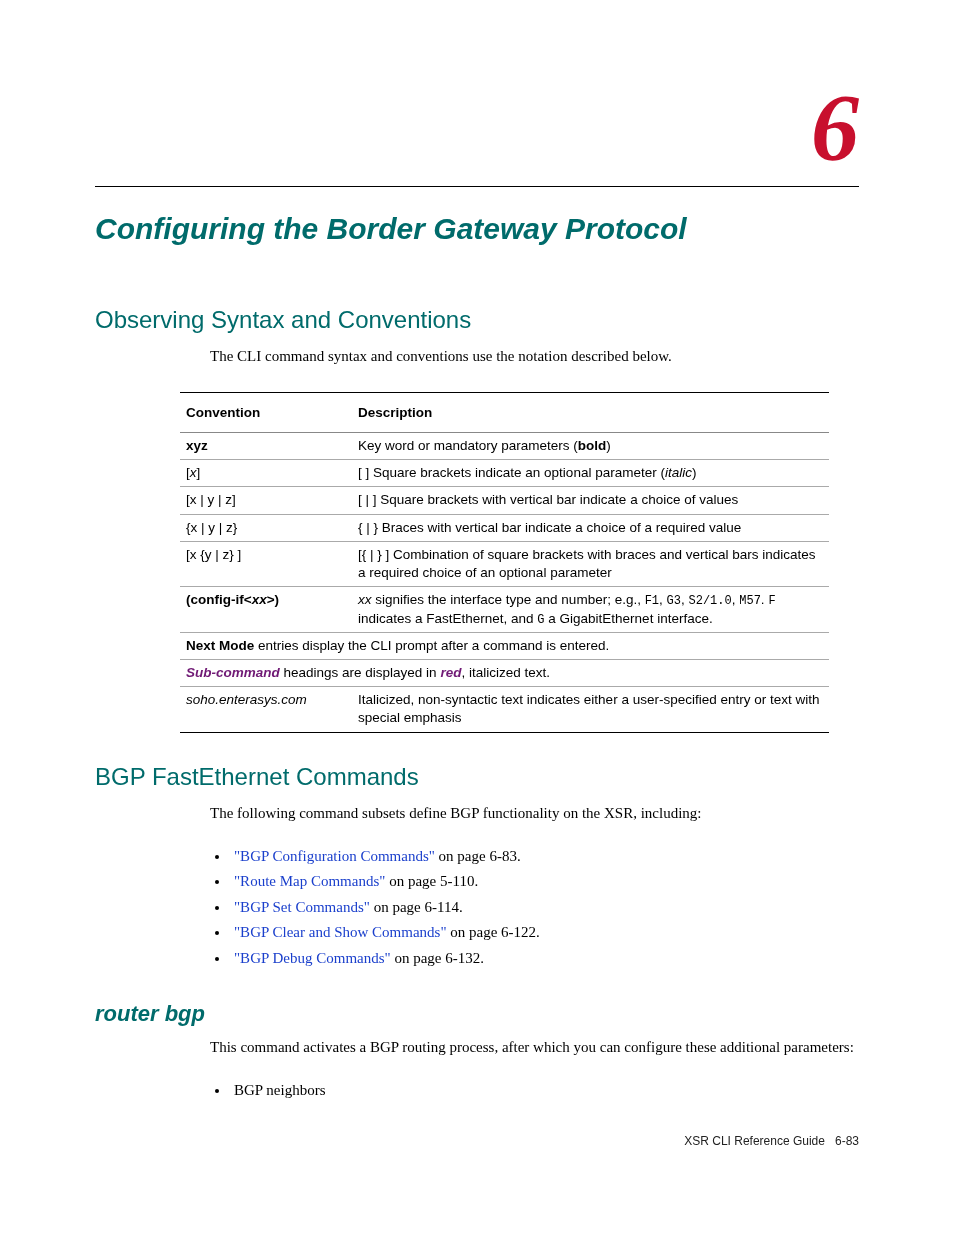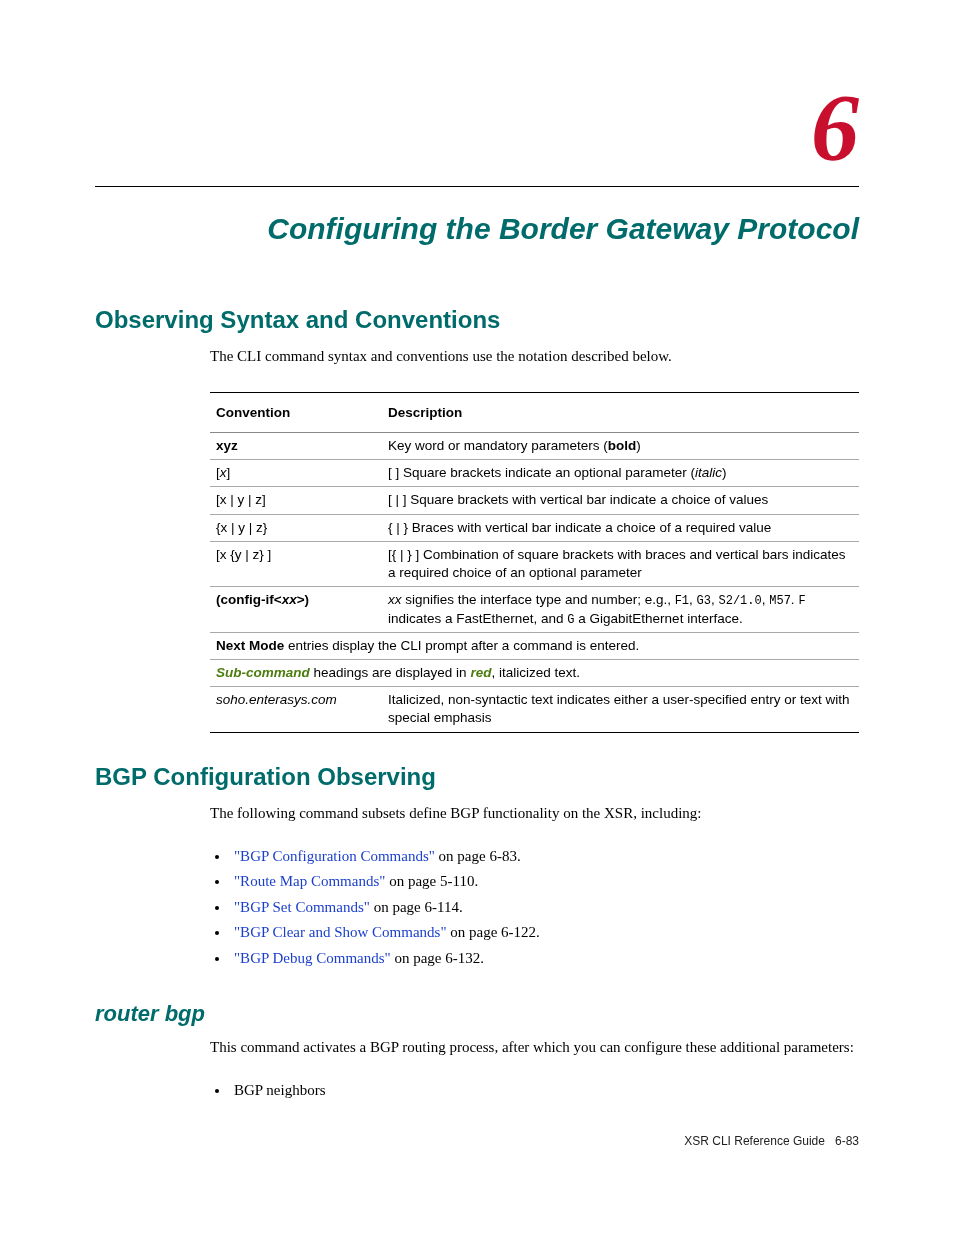--- a/index.html
+++ b/index.html
@@ -23,30 +23,29 @@
     color: #c8102e;
     line-height: 1;
     margin-bottom: 10px;
   }
   .chapter-rule {
     border: none;
     border-top: 1.5px solid #000;
     margin: 0 0 25px 0;
   }
   .chapter-title {
-    text-align: right;
     font-size: 30px;
     font-weight: bold;
     font-style: italic;
     color: #006b6b;
     margin: 0 0 60px 0;
   }
   .section-title {
     font-size: 24px;
-    font-weight: bold;
+    font-weight: normal;
     color: #006b6b;
     margin: 0 0 12px 0;
   }
   .sub-section-title {
     font-size: 22px;
     font-weight: bold;
     color: #006b6b;
     margin: 30px 0 10px 0;
     font-style: italic;
   }
@@ -73,21 +72,21 @@
     padding: 4px 6px;
     border-bottom: 1px solid #aaa;
     vertical-align: top;
     line-height: 1.35;
   }
   .conv-table tr:last-child td { border-bottom: 1.5px solid #000; }
   .col-conv { width: 160px; }
   .xyz { font-weight: bold; font-family: Arial, sans-serif; }
   .ital { font-style: italic; }
   .mono { font-family: "Courier New", monospace; font-size: 12px; }
-  .red-bold-ital { color: #4d7c0f; font-weight: bold; font-style: italic; }
+  .red-bold-ital { color: #701a75; font-weight: bold; font-style: italic; }
   ul.bullets {
     font-family: "Palatino Linotype", "Book Antiqua", Palatino, serif;
     font-size: 15px;
     margin: 0 0 20px 115px;
     padding-left: 20px;
     line-height: 1.7;
   }
   ul.bullets li { padding-left: 4px; }
   a.link { color: #1a3fcc; text-decoration: none; }
   .footer {
@@ -103,21 +102,21 @@
 
 <div class="page">
 
   <div class="chapter-number">6</div>
   <hr class="chapter-rule">
   <div class="chapter-title">Configuring the Border Gateway Protocol</div>
 
   <div class="section-title">Observing Syntax and Conventions</div>
   <p class="body-text">The CLI command syntax and conventions use the notation described below.</p>
 
-  <table class="conv-table" style="margin-left:115px; width:calc(100% - 115px);">
+  <table class="conv-table" style="margin-left:85px; width:calc(100% - 115px);">
     <thead>
       <tr>
         <th class="col-conv">Convention</th>
         <th>Description</th>
       </tr>
     </thead>
     <tbody>
       <tr>
         <td><span class="xyz">xyz</span></td>
         <td>
@@ -162,21 +161,21 @@
           <span class="red-bold-ital">Sub-command</span><span> headings are displayed in </span><span class="red-bold-ital">red</span><span>, italicized text.</span>
         </td>
       </tr>
       <tr>
         <td class="ital">soho.enterasys.com</td>
         <td>Italicized, non-syntactic text indicates either a user-specified entry or text with special emphasis</td>
       </tr>
     </tbody>
   </table>
 
-  <div class="section-title">BGP Configuration Observing</div>
+  <div class="section-title">BGP FastEthernet Commands</div>
   <p class="body-text">The following command subsets define BGP functionality on the XSR, including:</p>
   <ul class="bullets">
     <li><a class="link" href="#">"BGP Configuration Commands"</a><span> on page 6-83.</span></li>
     <li><a class="link" href="#">"Route Map Commands"</a><span> on page 5-110.</span></li>
     <li><a class="link" href="#">"BGP Set Commands"</a><span> on page 6-114.</span></li>
     <li><a class="link" href="#">"BGP Clear and Show Commands"</a><span> on page 6-122.</span></li>
     <li><a class="link" href="#">"BGP Debug Commands"</a><span> on page 6-132.</span></li>
   </ul>
 
   <div class="sub-section-title">router bgp</div>

